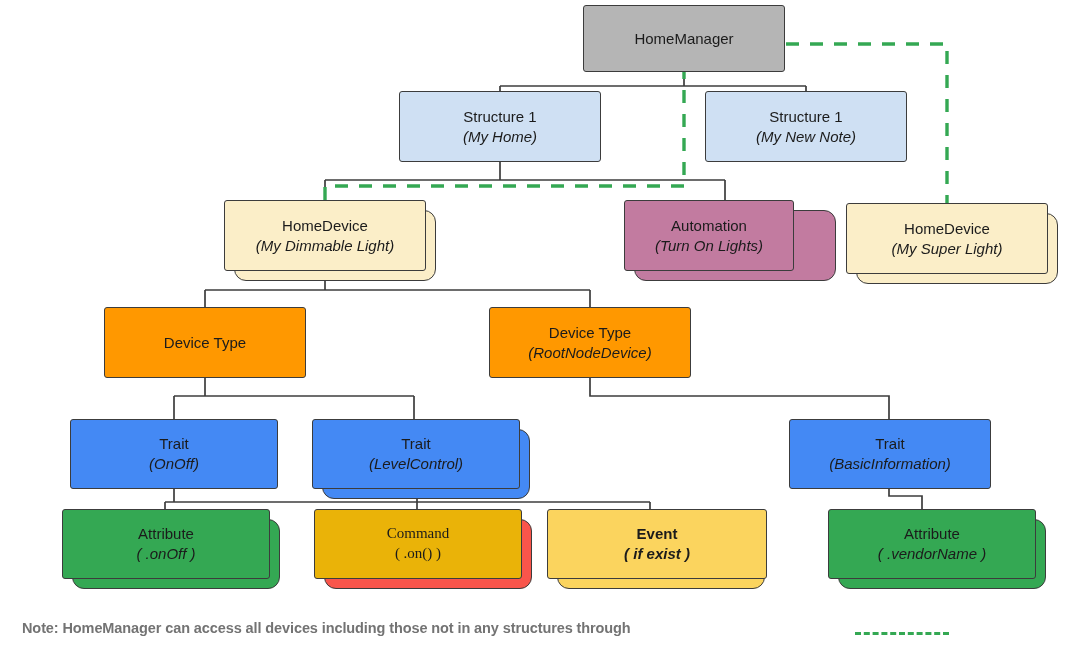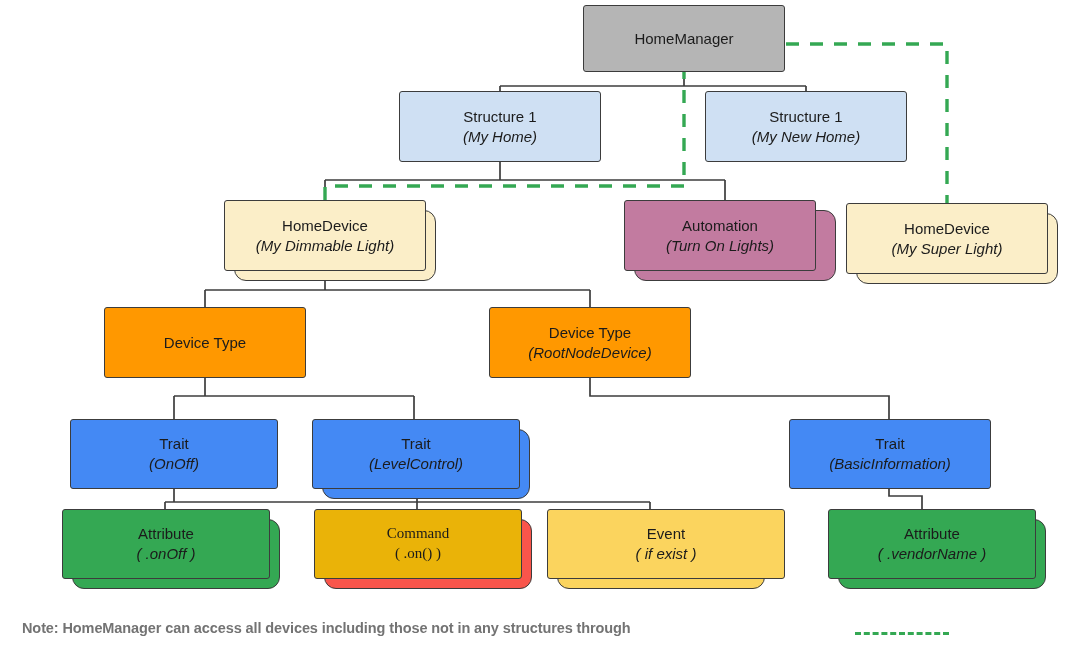--- a/index.html
+++ b/index.html
@@ -116,31 +116,31 @@
     <span class="l1">HomeManager</span>
   </div>
 
   <div class="node" style="left:399px; top:91px; width:202px; height:71px; background:#cfe0f3;">
     <span class="l1">Structure 1</span>
     <span class="l2">(My Home)</span>
   </div>
 
   <div class="node" style="left:705px; top:91px; width:202px; height:71px; background:#cfe0f3;">
     <span class="l1">Structure 1</span>
-    <span class="l2">(My New Home)</span>
+    <span class="l2">(My New Note)</span>
   </div>
 
   <div class="stack-back" style="left:234px; top:210px; width:202px; height:71px; background:#fbeec8;"></div>
   <div class="node" style="left:224px; top:200px; width:202px; height:71px; background:#fbeec8;">
     <span class="l1">HomeDevice</span>
     <span class="l2">(My Dimmable Light)</span>
   </div>
 
   <div class="stack-back" style="left:634px; top:210px; width:202px; height:71px; background:#c27ba0;"></div>
-  <div class="node" style="left:624px; top:200px; width:192px; height:71px; background:#c27ba0;">
+  <div class="node" style="left:624px; top:200px; width:170px; height:71px; background:#c27ba0;">
     <span class="l1">Automation</span>
     <span class="l2">(Turn On Lights)</span>
   </div>
 
   <div class="stack-back" style="left:856px; top:213px; width:202px; height:71px; background:#fbeec8;"></div>
   <div class="node" style="left:846px; top:203px; width:202px; height:71px; background:#fbeec8;">
     <span class="l1">HomeDevice</span>
     <span class="l2">(My Super Light)</span>
   </div>
 
@@ -175,21 +175,21 @@
     <span class="l2">( .onOff )</span>
   </div>
 
   <div class="stack-back" style="left:324px; top:519px; width:208px; height:70px; background:#f9554b;"></div>
   <div class="node" style="left:314px; top:509px; width:208px; height:70px; background:#eab308;font-family:Liberation Serif, serif;">
     <span class="l1">Command</span>
     <span class="l2 plain">( .on() )</span>
   </div>
 
   <div class="stack-back" style="left:557px; top:519px; width:208px; height:70px; background:#fbd45e;"></div>
-  <div class="node" style="left:547px; top:509px; width:238px; height:70px; background:#fbd45e;">
+  <div class="node" style="left:547px; top:509px; width:220px; height:70px; background:#fbd45e;font-weight:bold;">
     <span class="l1">Event</span>
     <span class="l2">( if exist )</span>
   </div>
 
   <div class="stack-back" style="left:838px; top:519px; width:208px; height:70px; background:#34a853;"></div>
   <div class="node" style="left:828px; top:509px; width:208px; height:70px; background:#34a853;">
     <span class="l1">Attribute</span>
     <span class="l2">( .vendorName )</span>
   </div>
 

